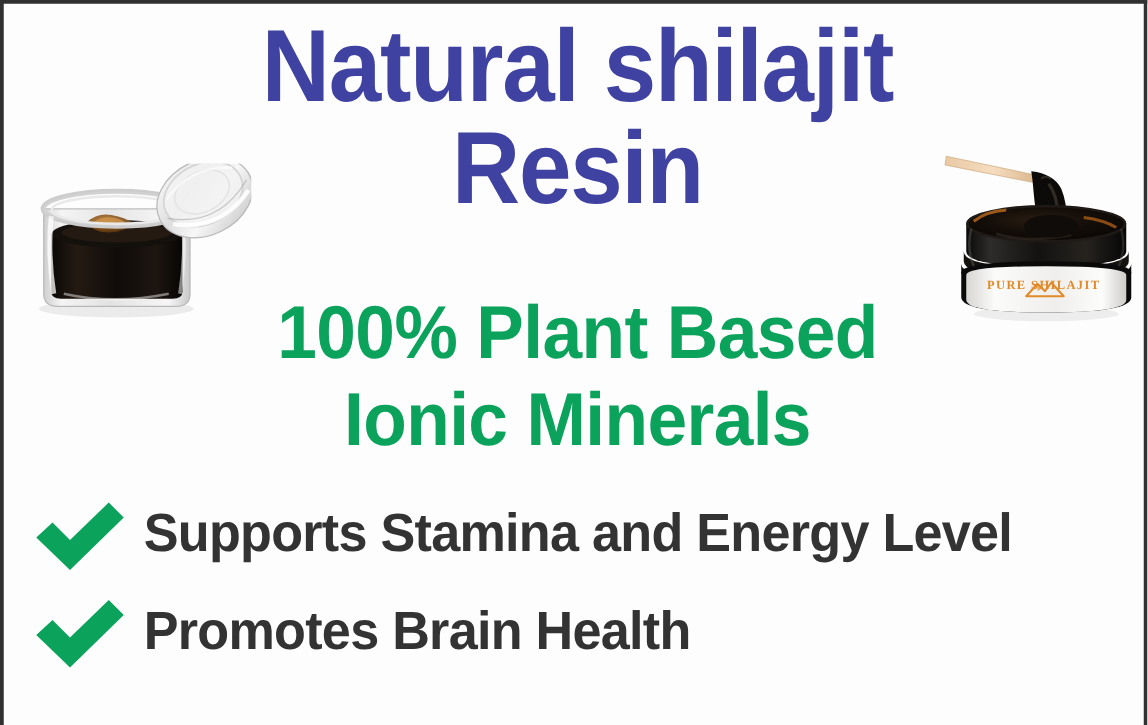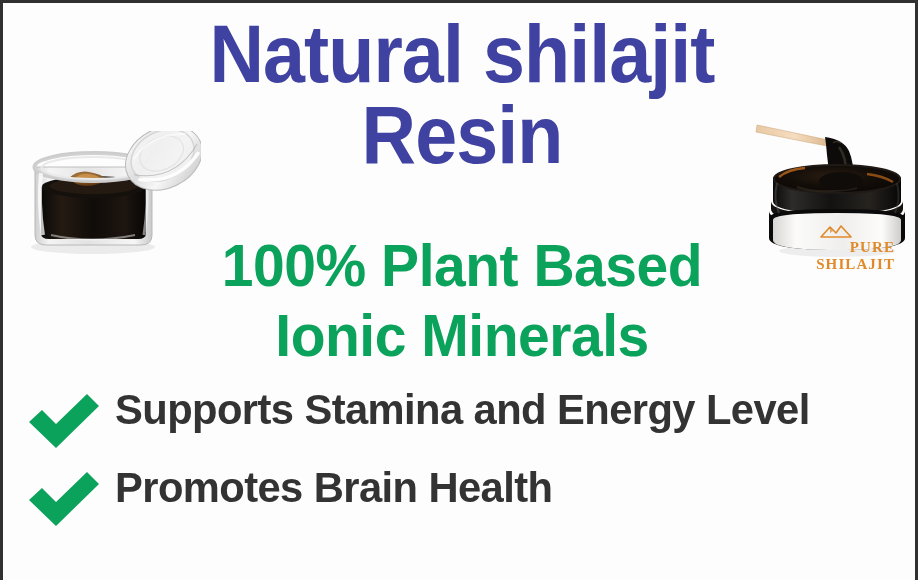--- a/index.html
+++ b/index.html
@@ -65,20 +65,21 @@
   
   .benefits {
     position: absolute;
     left: 22px;
     top: 385px;
     width: 890px;
     z-index: 6;
   }
   .benefit-row {
     display: flex;
+    align-items: center;
     height: 78px;
   }
   .check-icon {
     flex: 0 0 auto;
     width: 78px;
     height: 62px;
     margin-right: 12px;
     display: block;
   }
   .benefit-text {
@@ -108,27 +109,27 @@
     position: absolute;
     left: 752px;
     top: 114px;
     width: 160px;
     height: 142px;
     z-index: 4;
   }
   .label-text {
     position: absolute;
     left: 772px;
-    top: 236px;
+    top: 220px;
     width: 120px;
-    text-align: right;
+    text-align: center;
     color: #e08a29;
     font-family: "Liberation Serif", serif;
     font-weight: bold;
-    font-size: 15px;
+    font-size: 10px;
     letter-spacing: 1.1px;
     z-index: 5;
     pointer-events: none;
   }
 </style>
 </head>
 <body>
 
 <div id="poster">
 

